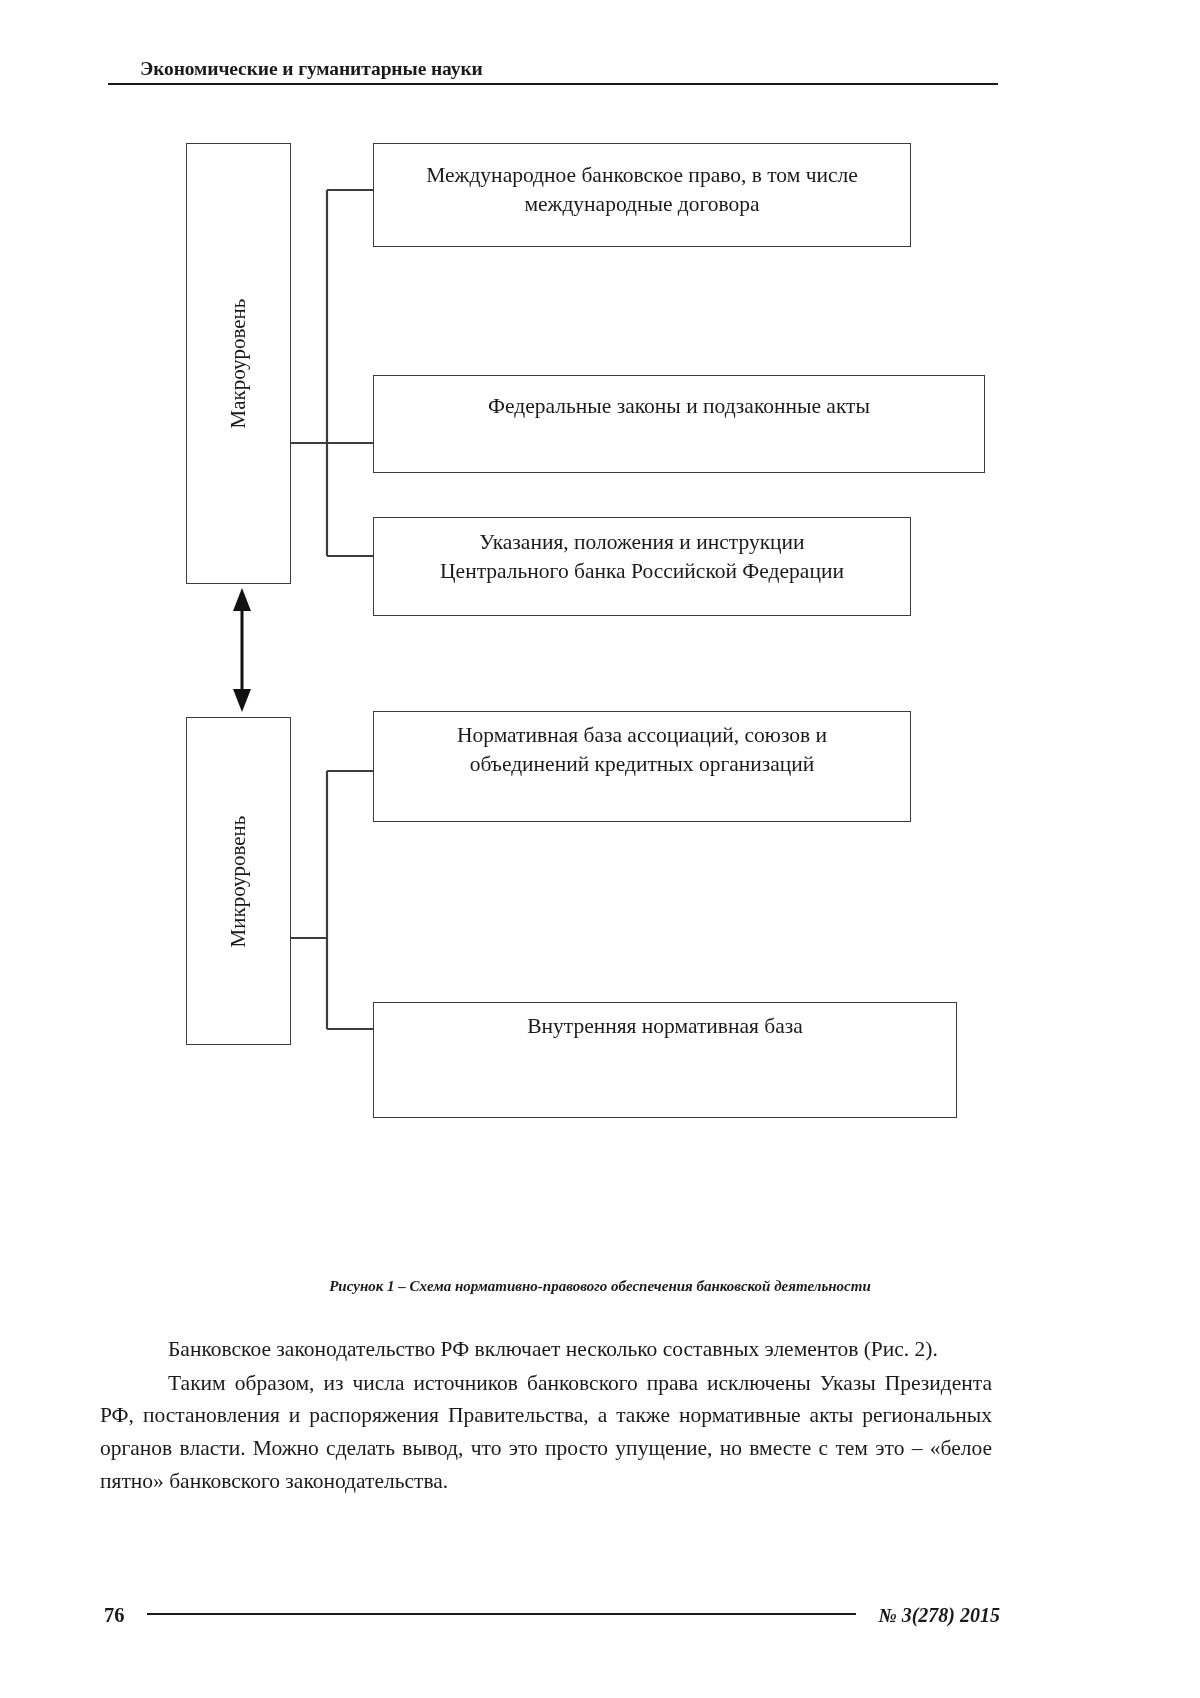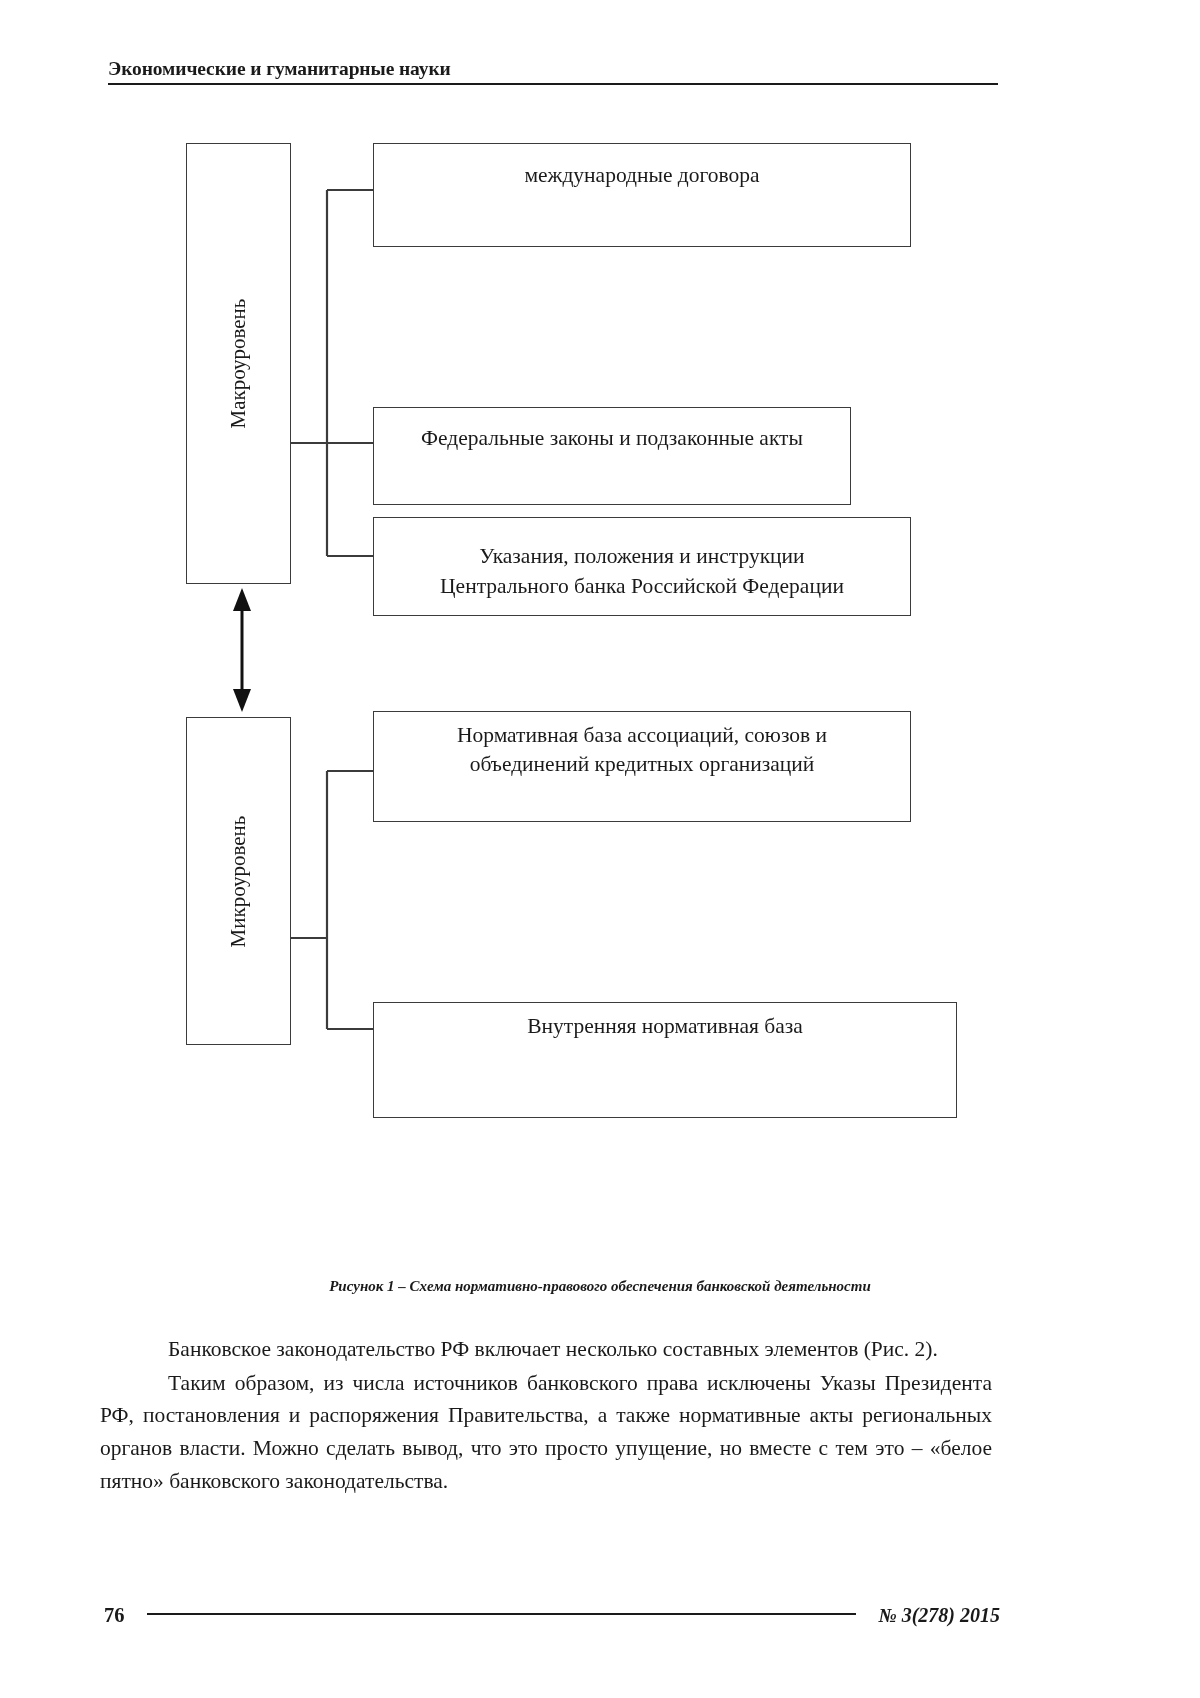--- a/index.html
+++ b/index.html
@@ -22,20 +22,21 @@
     left: 108px;
     top: 58px;
     width: 890px;
   }
   #page-header .head-text {
     font-size: 19.5px;
     font-weight: bold;
     letter-spacing: -0.1px;
     line-height: 1.1;
     white-space: nowrap;
+    margin-left: 32px;
   }
   #page-header .head-rule {
     margin-top: 4px;
     border-bottom: 2.2px solid #1a1a1a;
     width: 100%;
   }
 
   
   #figure {
     position: absolute;
@@ -173,31 +174,32 @@
   <div class="box level-box" style="left:186px; top:143px; width:105px; height:441px;">
     <span class="level-label">Макроуровень</span>
   </div>
 
   <div class="box level-box" style="left:186px; top:717px; width:105px; height:328px;">
     <span class="level-label">Микроуровень</span>
   </div>
 
   <div class="box content-box" style="left:373px; top:143px; width:538px; height:104px; padding-top:17px;">
     <div class="content-text">
+      <div>Международное банковское право, в том числе</div>
       <div>международные договора</div>
     </div>
   </div>
 
-  <div class="box content-box" style="left:373px; top:375px; width:478px; height:98px; padding-top:16px;margin-top:32px;">
+  <div class="box content-box" style="left:373px; top:375px; width:612px; height:98px; padding-top:16px;">
     <div class="content-text">
       <div>Федеральные законы и подзаконные акты</div>
     </div>
   </div>
 
-  <div class="box content-box" style="left:373px; top:517px; width:538px; height:99px; padding-top:10px;align-items:center;">
+  <div class="box content-box" style="left:373px; top:517px; width:538px; height:99px; padding-top:10px;">
     <div class="content-text">
       <div>Указания, положения и инструкции</div>
       <div>Центрального банка Российской Федерации</div>
     </div>
   </div>
 
   <div class="box content-box" style="left:373px; top:711px; width:538px; height:111px; padding-top:9px;">
     <div class="content-text">
       <div>Нормативная база ассоциаций, союзов и</div>
       <div>объединений кредитных организаций</div>

